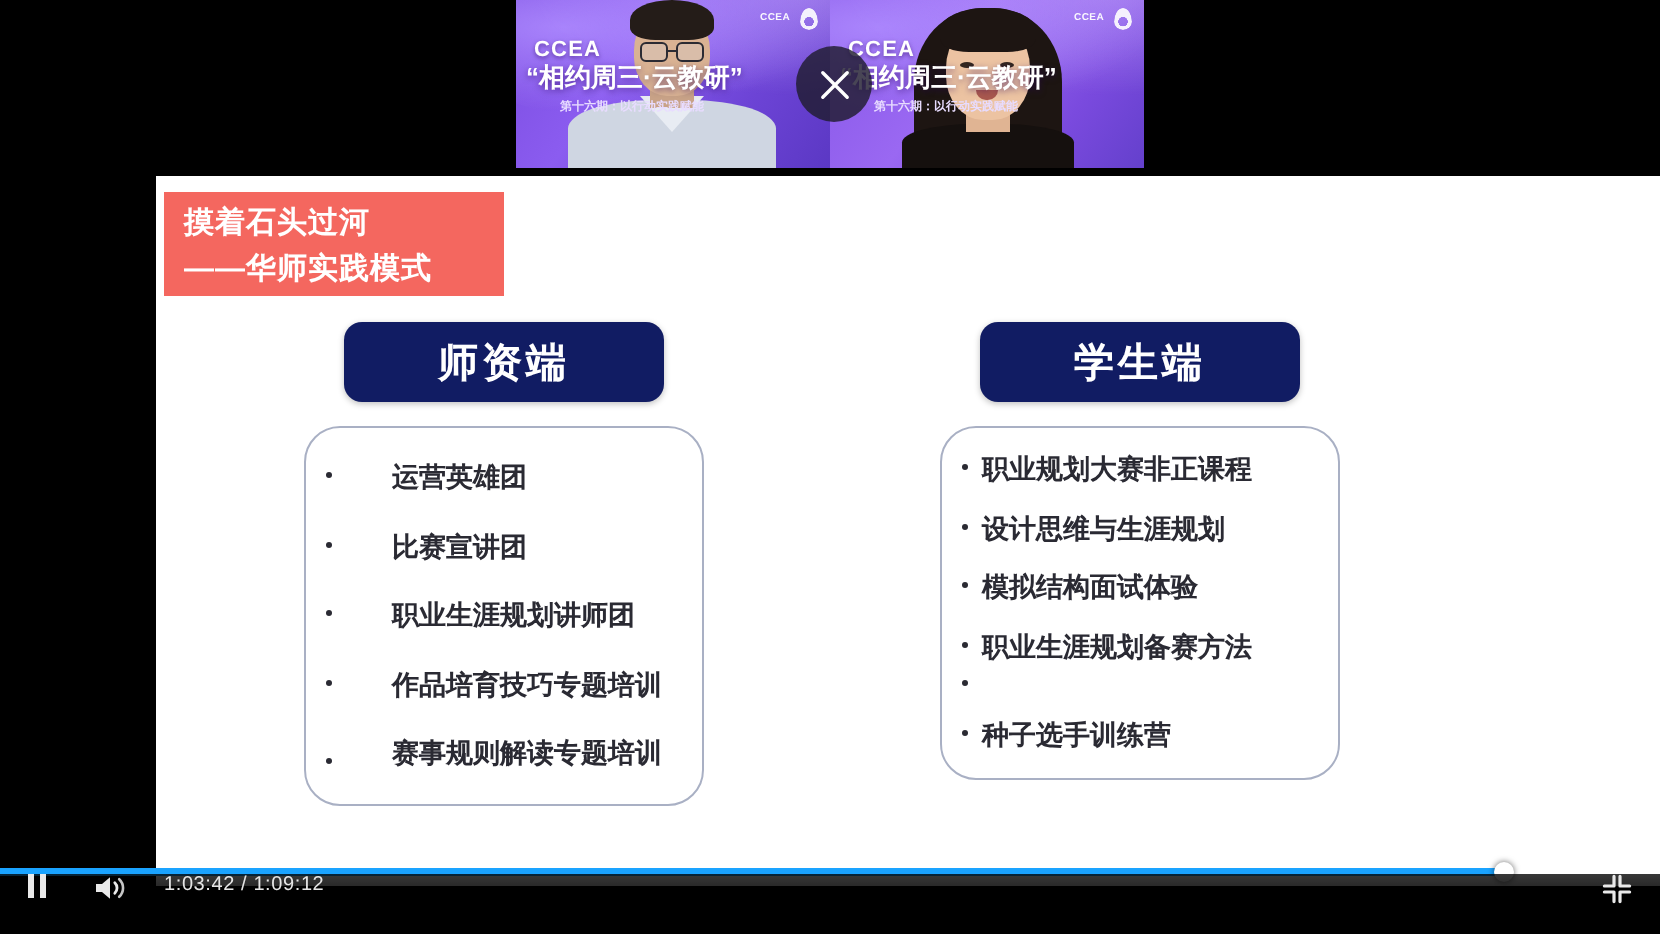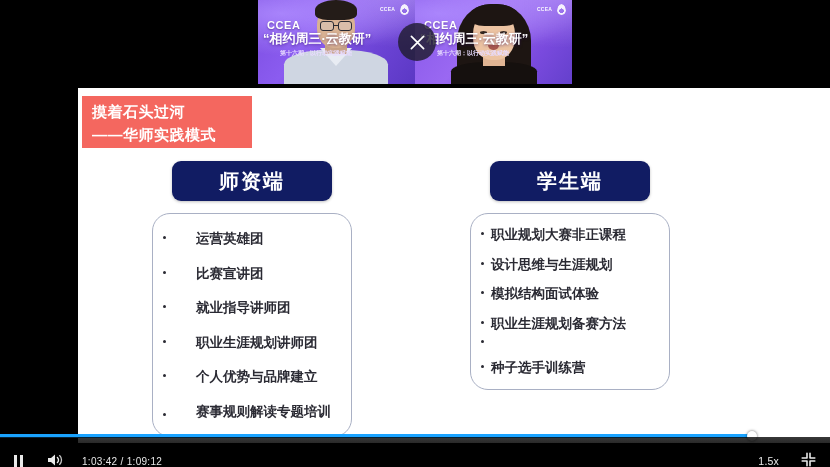--- a/index.html
+++ b/index.html
@@ -145,21 +145,21 @@
   .col-right .bullet-item:last-child { margin-bottom: 0; }
   .bullet-dot {
     flex: 0 0 auto; width: 3px; height: 3px; border-radius: 50%;
     background: #2a2a33; transform: translateY(-4px);
   }
 
   
   .player-bar {
     position: absolute; left: 0; bottom: 0; width: 830px; height: 30px;
     background: linear-gradient(to bottom, rgba(0,0,0,.78) 0%, rgba(0,0,0,.94) 55%, #000 100%);
-    display: flex; align-items: flex-end;
+    display: flex; align-items: flex-start;
   }
   .progress-track {
     position: absolute; left: 0; bottom: 29px; width: 830px; height: 4px;
     background: rgba(255,255,255,.28); cursor: pointer;
   }
   .progress-fill {
     position: absolute; left: 0; top: 0; height: 4px; background: #1aa3ff;
   }
   .progress-thumb {
     position: absolute; top: -3px; width: 10px; height: 10px; border-radius: 50%;
@@ -251,29 +251,25 @@
         <div class="bullet-item">
           <span class="bullet-dot"></span>
           <span>运营英雄团</span>
         </div>
         <div class="bullet-item">
           <span class="bullet-dot"></span>
           <span>比赛宣讲团</span>
         </div>
         <div class="bullet-item">
           <span class="bullet-dot"></span>
-          <span>就业指导讲师团</span>
-        </div>
-        <div class="bullet-item">
-          <span class="bullet-dot"></span>
           <span>职业生涯规划讲师团</span>
         </div>
         <div class="bullet-item">
           <span class="bullet-dot"></span>
-          <span>个人优势与品牌建立</span>
+          <span>作品培育技巧专题培训</span>
         </div>
         <div class="bullet-item">
           <span class="bullet-dot"></span>
           <span>赛事规则解读专题培训</span>
         </div>
       </div>
     </div>
 
     <div class="col col-right">
       <div class="col-header" style="background: rgb(17, 28, 99);">学生端</div>

